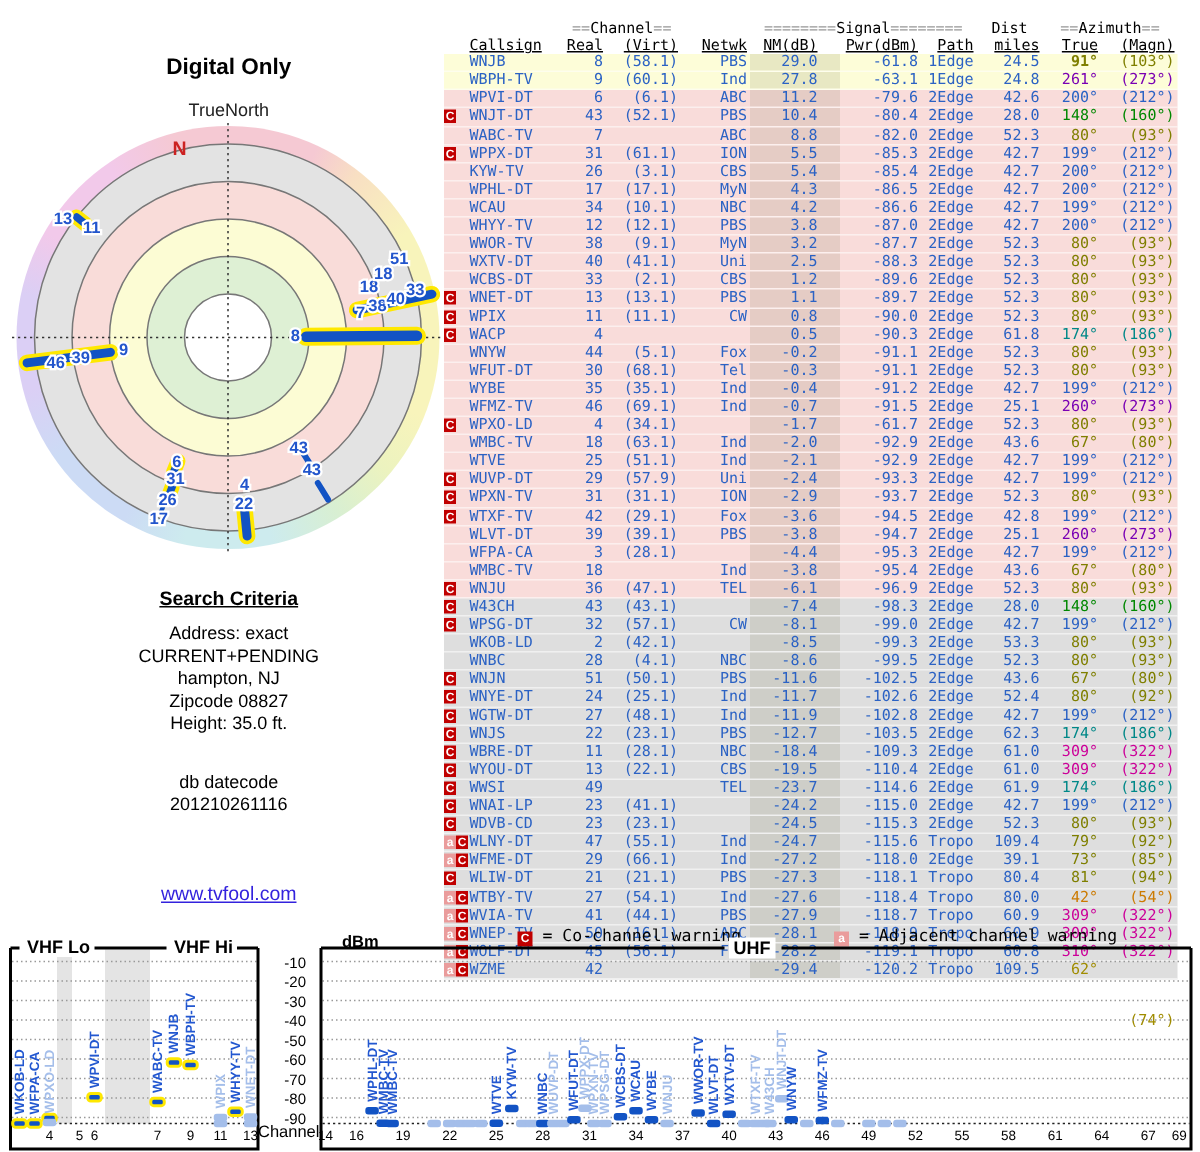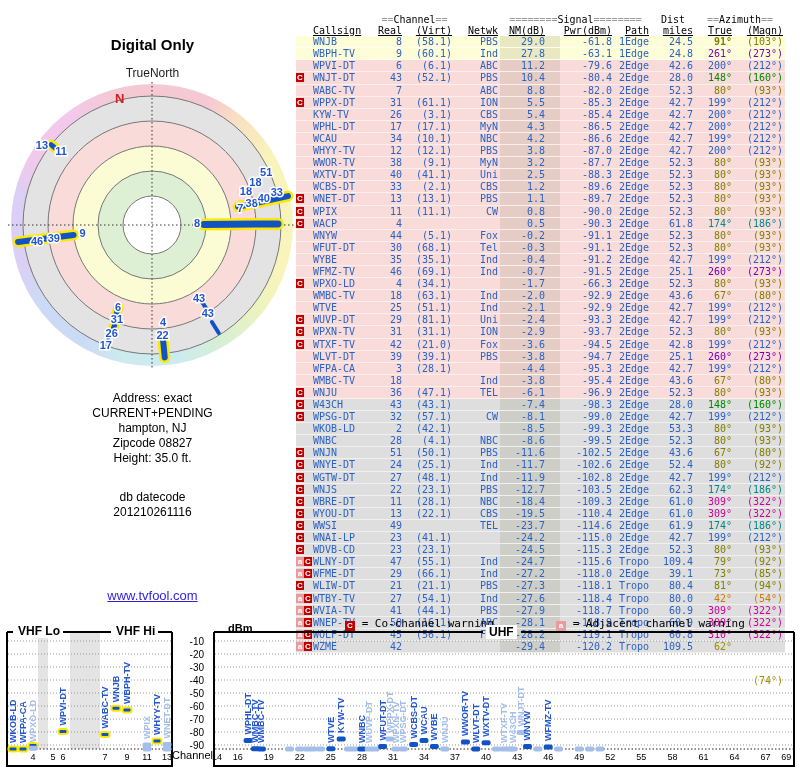--- a/index.html
+++ b/index.html
@@ -114,20 +114,21 @@
       <text x="116.97926187405326" y="242.66721892483977" class="rlabel">31</text>
       <text x="111.72615115516126" y="256.71730176356573" class="rlabel">26</text>
       <text x="105.77053450865625" y="269.431875018139" class="rlabel">17</text>
       <text x="163.09391494925487" y="246.3700418563056" class="rlabel">4</text>
       <text x="162.63887852974486" y="259.4889780187568" class="rlabel">22</text>
       <text x="199.1286142945984" y="222.12929450412452" class="rlabel">43</text>
       <text x="207.87915926806966" y="236.7127103645401" class="rlabel">43</text>
     </svg>
 
   <div id="criteria">
+    <div class="hd">Search Criteria</div>
     <div class="ln">Address: exact</div>
     <div class="ln">CURRENT+PENDING</div>
     <div class="ln">hampton, NJ</div>
     <div class="ln">Zipcode 08827</div>
     <div class="ln">Height: 35.0 ft.</div>
     <div class="gap"></div>
     <div class="ln">db datecode</div>
     <div class="ln">201210261116</div>
   </div>
   <div id="tvfool-link">www.tvfool.com</div>
@@ -428,21 +429,21 @@
         </div>
         <div class="trow band-p">
           <div class="cell c0">
             <span class="mi ci">C</span>
           </div>
           <div class="cell c1">WPXO-LD</div>
           <div class="cell c2">4</div>
           <div class="cell c3">(34.1)</div>
           <div class="cell c4"></div>
           <div class="cell c5">-1.7</div>
-          <div class="cell c6">-66.3</div>
+          <div class="cell c6">-61.7</div>
           <div class="cell c7">2Edge</div>
           <div class="cell c8">52.3</div>
           <div class="cell c9" style="color: rgb(127, 127, 0);">80°</div>
           <div class="cell c10" style="color: rgb(127, 127, 0);">(93°)</div>
         </div>
         <div class="trow band-p">
           <div class="cell c0"></div>
           <div class="cell c1">WMBC-TV</div>
           <div class="cell c2">18</div>
           <div class="cell c3">(63.1)</div>
@@ -466,21 +467,21 @@
           <div class="cell c8">42.7</div>
           <div class="cell c9" style="color: rgb(43, 98, 196);">199°</div>
           <div class="cell c10" style="color: rgb(43, 98, 196);">(212°)</div>
         </div>
         <div class="trow band-p">
           <div class="cell c0">
             <span class="mi ci">C</span>
           </div>
           <div class="cell c1">WUVP-DT</div>
           <div class="cell c2">29</div>
-          <div class="cell c3">(81.1)</div>
+          <div class="cell c3">(57.9)</div>
           <div class="cell c4">Uni</div>
           <div class="cell c5">-2.4</div>
           <div class="cell c6">-93.3</div>
           <div class="cell c7">2Edge</div>
           <div class="cell c8">42.7</div>
           <div class="cell c9" style="color: rgb(43, 98, 196);">199°</div>
           <div class="cell c10" style="color: rgb(43, 98, 196);">(212°)</div>
         </div>
         <div class="trow band-p">
           <div class="cell c0">
@@ -496,21 +497,21 @@
           <div class="cell c8">52.3</div>
           <div class="cell c9" style="color: rgb(127, 127, 0);">80°</div>
           <div class="cell c10" style="color: rgb(127, 127, 0);">(93°)</div>
         </div>
         <div class="trow band-p">
           <div class="cell c0">
             <span class="mi ci">C</span>
           </div>
           <div class="cell c1">WTXF-TV</div>
           <div class="cell c2">42</div>
-          <div class="cell c3">(21.0)</div>
+          <div class="cell c3">(29.1)</div>
           <div class="cell c4">Fox</div>
           <div class="cell c5">-3.6</div>
           <div class="cell c6">-94.5</div>
           <div class="cell c7">2Edge</div>
           <div class="cell c8">42.8</div>
           <div class="cell c9" style="color: rgb(43, 98, 196);">199°</div>
           <div class="cell c10" style="color: rgb(43, 98, 196);">(212°)</div>
         </div>
         <div class="trow band-p">
           <div class="cell c0"></div>

